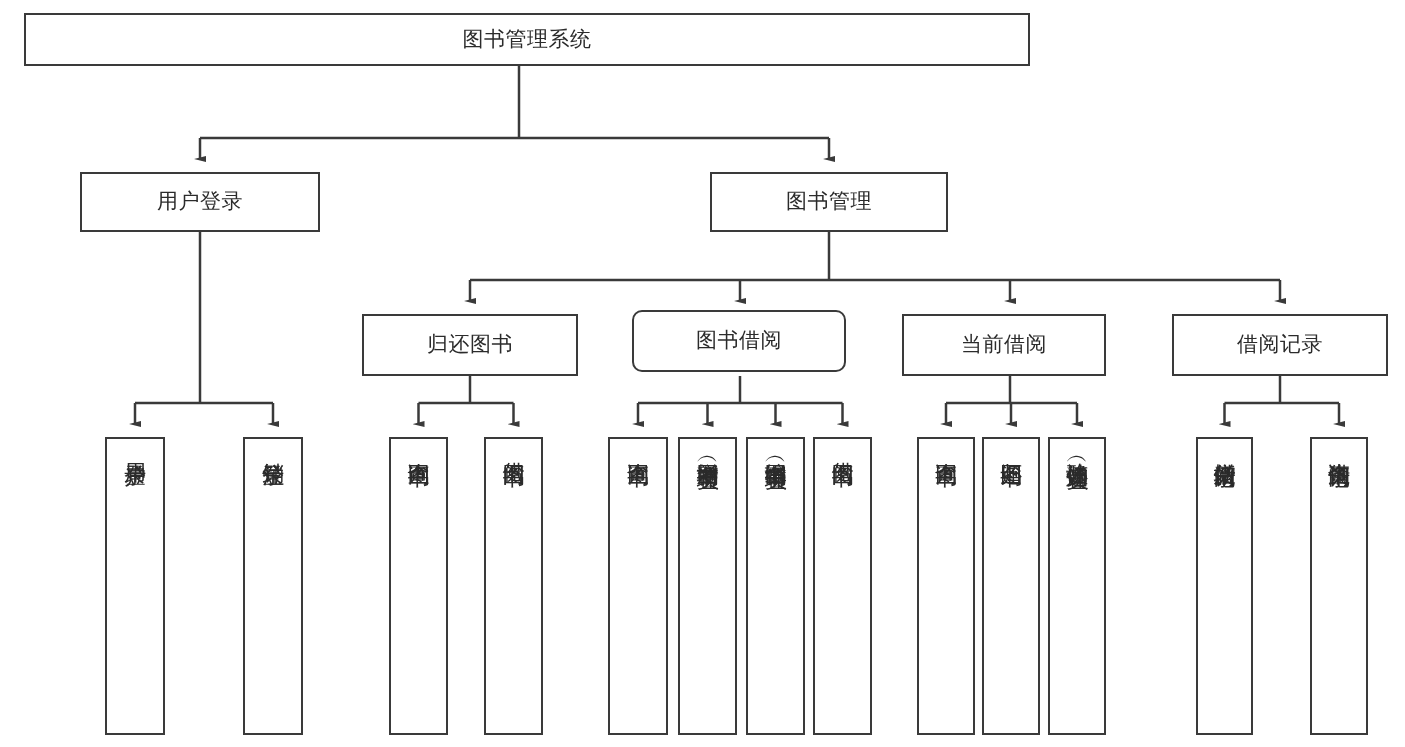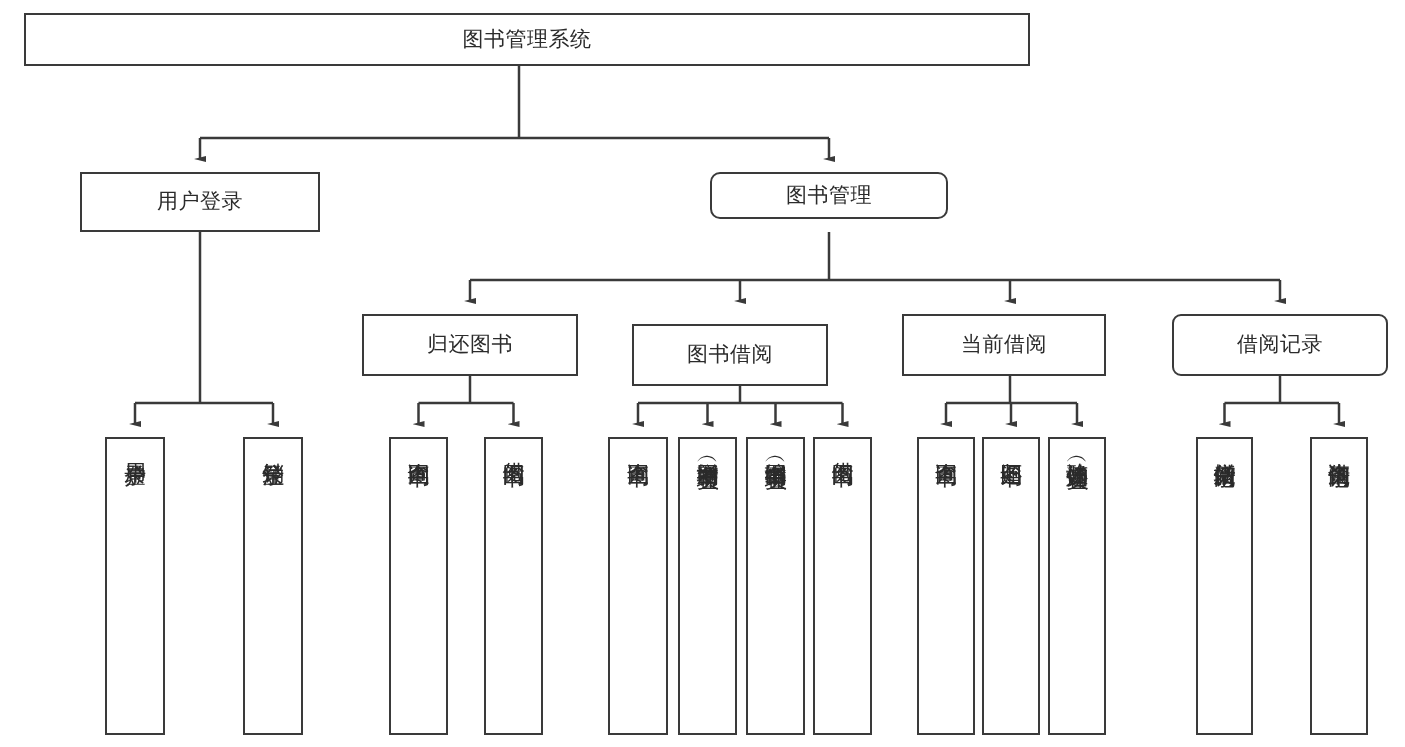--- a/index.html
+++ b/index.html
@@ -117,33 +117,33 @@
   </svg>
 
   <div class="node horizontal" id="node-root" style="left: 24px; top: 13px; width: 1006px; height: 53px;">
     <span class="node-label">图书管理系统</span>
   </div>
 
   <div id="node-layer">
       <div class="node horizontal" id="node-user-login" style="left: 80px; top: 172px; width: 240px; height: 60px;">
         <span class="node-label">用户登录</span>
       </div>
-      <div class="node horizontal" id="node-book-manage" style="left: 710px; top: 172px; width: 238px; height: 47px; border-radius: 10px;">
+      <div class="node horizontal" id="node-book-manage" style="left: 710px; top: 172px; width: 238px; height: 60px;">
         <span class="node-label">图书管理</span>
       </div>
       <div class="node horizontal" id="node-new-book-recommend" style="left: 362px; top: 314px; width: 216px; height: 62px;">
         <span class="node-label">归还图书</span>
       </div>
-      <div class="node horizontal" id="node-book-borrow" style="left: 632px; top: 324px; width: 196px; height: 62px;">
+      <div class="node horizontal" id="node-book-borrow" style="left: 632px; top: 310px; width: 214px; height: 62px; border-radius: 10px;">
         <span class="node-label">图书借阅</span>
       </div>
       <div class="node horizontal" id="node-current-borrow" style="left: 902px; top: 314px; width: 204px; height: 62px; font-family: Liberation Serif, serif;">
         <span class="node-label">当前借阅</span>
       </div>
-      <div class="node horizontal" id="node-borrow-record" style="left: 1172px; top: 314px; width: 216px; height: 62px; border-radius: 9px;">
+      <div class="node horizontal" id="node-borrow-record" style="left: 1172px; top: 314px; width: 216px; height: 62px;">
         <span class="node-label">借阅记录</span>
       </div>
       <div class="node vertical" id="node-leaf-user-login" style="left: 105px; top: 437px; width: 60px; height: 298px;">
         <span class="node-label">用户登录</span>
       </div>
       <div class="node vertical" id="node-leaf-logout" style="left: 243px; top: 437px; width: 60px; height: 298px;">
         <span class="node-label">注销登录</span>
       </div>
       <div class="node vertical" id="node-leaf-query-book-1" style="left: 389px; top: 437px; width: 59px; height: 298px;">
         <span class="node-label">查询图书</span>

